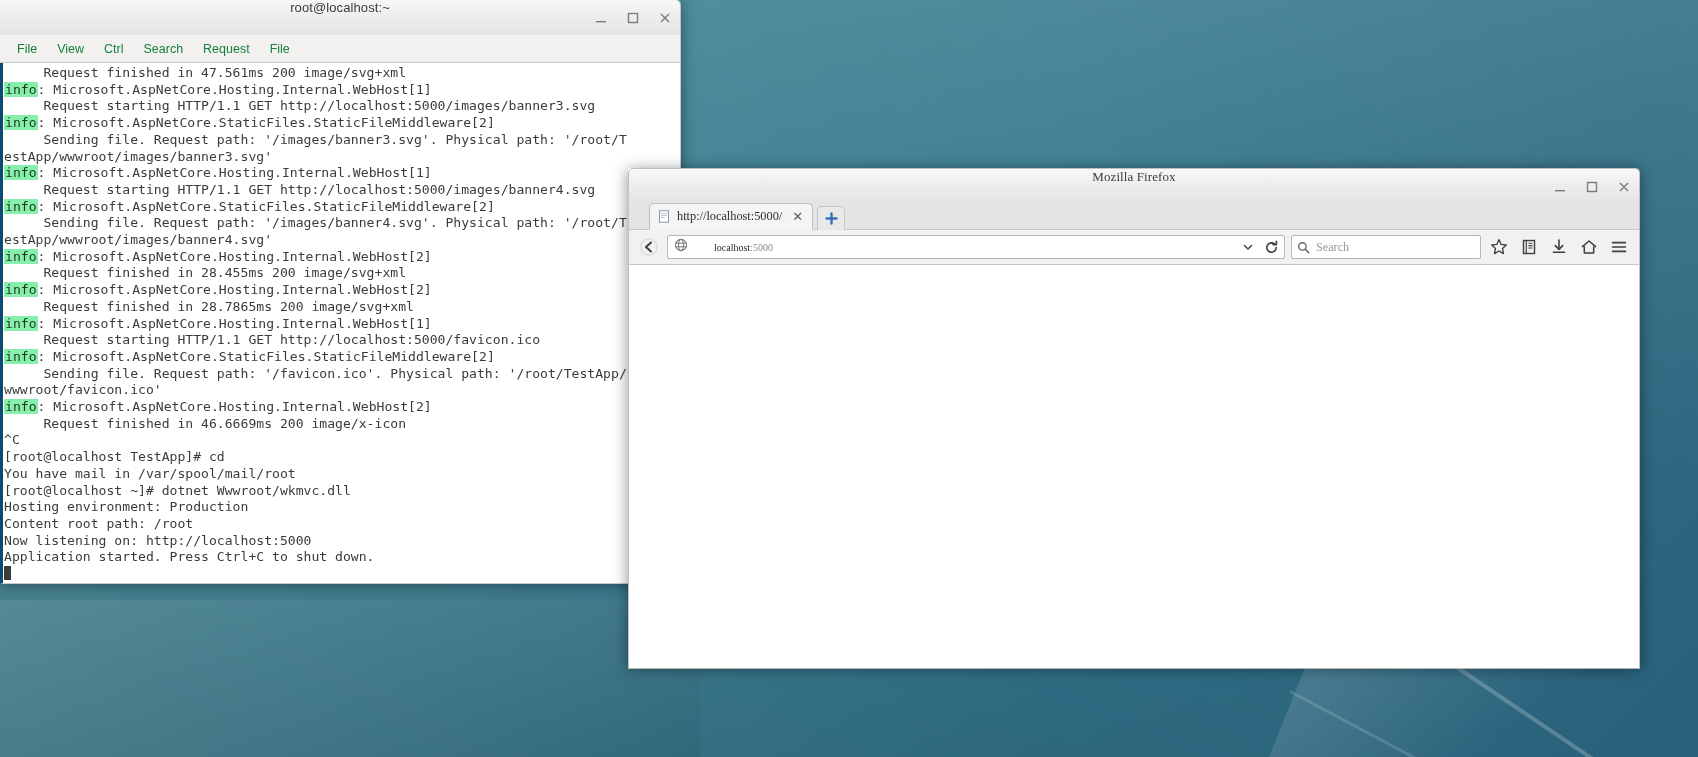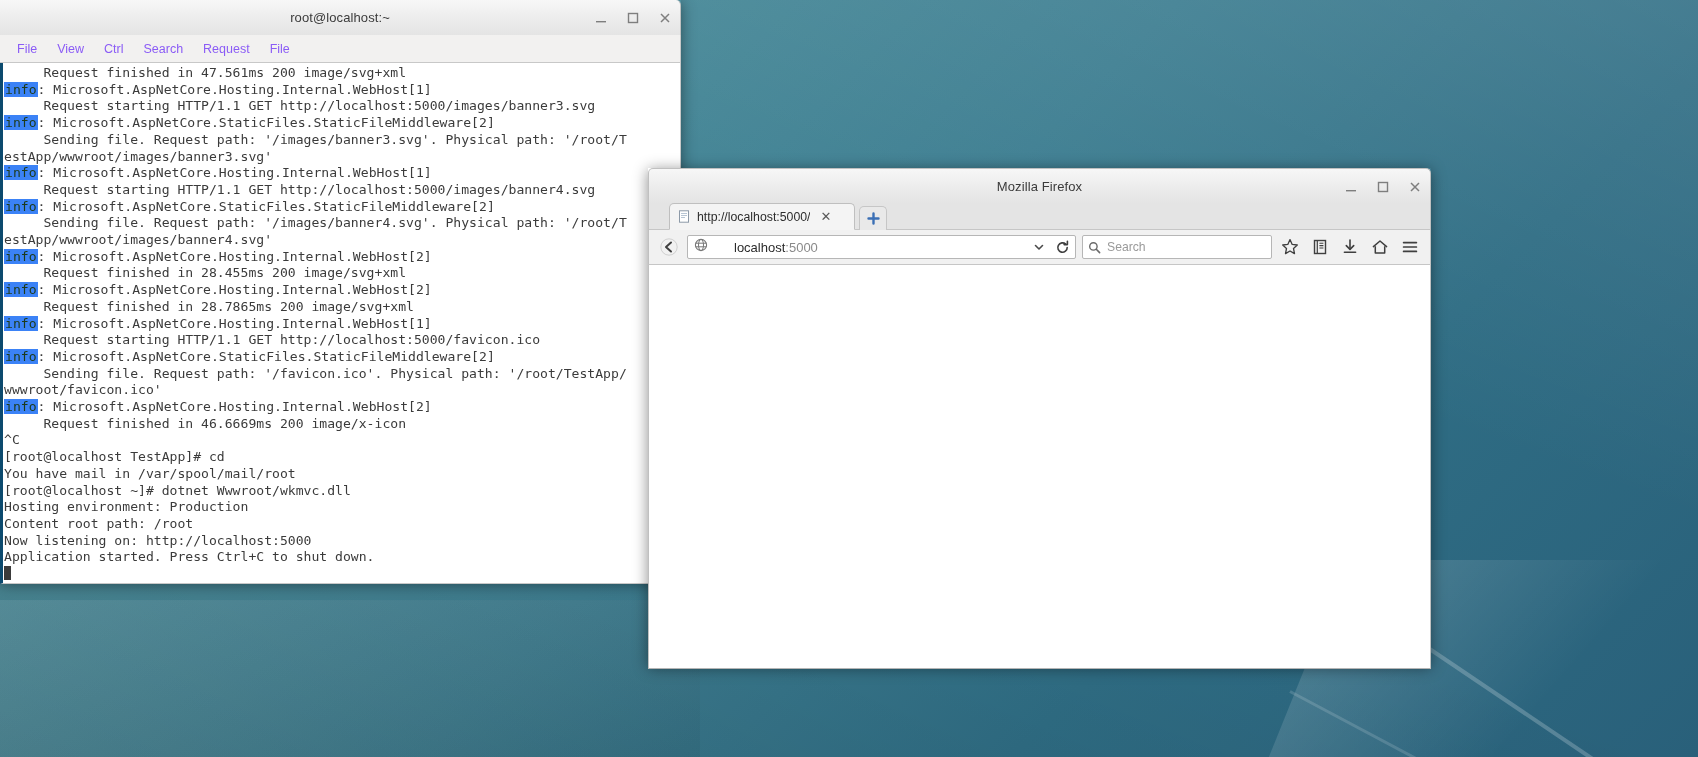--- a/index.html
+++ b/index.html
@@ -20,21 +20,21 @@
   .s3{left:1360px;top:600px;width:340px;height:4px;
       background:rgba(255,255,255,.22);transform:rotate(34deg);transform-origin:left center;}
   .s4{left:1290px;top:690px;width:420px;height:3px;
       background:rgba(255,255,255,.15);transform:rotate(28deg);transform-origin:left center;}
   .s5{left:0;top:600px;width:700px;height:160px;
       background:linear-gradient(160deg,rgba(255,255,255,.08),rgba(0,0,0,.05));}
 
   
   .window{position:absolute;box-shadow:0 2px 14px rgba(0,0,0,.45);}
   .titlebar{
-    height:35px;display:flex;align-items:center;
+    height:35px;display:flex;
     background:linear-gradient(#f7f7f7,#ebebeb 60%,#e4e4e4);
     border:1px solid #c0c0c0;border-bottom:none;
     border-top-left-radius:5px;border-top-right-radius:5px;
     position:relative;
   }
   .title-text{
     flex:1;text-align:center;font-size:13px;color:#3b3b3b;
     letter-spacing:.1px;
   }
   .winbtns{position:absolute;right:6px;top:0;height:35px;display:flex;align-items:center;gap:14px;}
@@ -42,59 +42,59 @@
   .wb svg{display:block;}
 
   
   #terminal-window{left:0;top:0;width:681px;height:582px;}
   #terminal-window .titlebar{border-top-left-radius:0;border-left:none;border-top:none;}
   .menubar{
     height:27px;background:#f2f1f0;border:1px solid #c8c8c8;border-top:none;border-left:none;
     display:flex;align-items:center;padding-left:8px;gap:2px;
   }
   .menu-item{
-    font-size:12.5px;color:#8b5cf6;padding:4px 9px;border-radius:3px;cursor:default;
+    font-size:12.5px;color:#15803d;padding:4px 9px;border-radius:3px;cursor:default;
   }
   .term-body{
     background:#ffffff;
     height:518px;
     border-left:3px solid #0c4a6e;border-right:1px solid #c8c8c8;border-bottom:1px solid #c8c8c8;
     padding:2px 0 0 0;
     overflow:hidden;
     font-family:"DejaVu Sans Mono","Liberation Mono",monospace;
     font-size:13.1px;line-height:16.7px;
     color:#3b3b3b;
     white-space:pre;
     position:relative;
   }
   .term-line{padding-left:1px;}
   .info-badge{
-    background:#3b82f6;color:#1d3a1a;padding:0 1px;
+    background:#86efac;color:#1d3a1a;padding:0 1px;
     font-family:"DejaVu Sans Mono","Liberation Mono",monospace;
   }
   .cursor-block{
     display:inline-block;width:7px;height:14px;background:#3b3b3b;vertical-align:-2px;
   }
 
   
-  #firefox-window{left:648px;top:168px;width:783px;height:498px;}
+  #firefox-window{left:628px;top:168px;width:1012px;height:498px;font-family:Liberation Serif, serif;}
   #firefox-window .titlebar{height:34px;}
   .ff-tabbar{
     height:27px;background:#e4e4e4;
     border-left:1px solid #c0c0c0;border-right:1px solid #c0c0c0;
     display:flex;align-items:flex-end;padding-left:20px;position:relative;
   }
   .ff-tabbar:before{
     content:"";position:absolute;left:0;right:0;bottom:0;height:1px;background:#c6c6c6;
   }
   .ff-tab{
     height:25px;display:flex;align-items:center;gap:6px;
     background:#f4f4f4;border:1px solid #bfbfbf;border-bottom:1px solid #f4f4f4;
     border-top-left-radius:5px;border-top-right-radius:5px;
-    padding:0 21px 0 8px;position:relative;z-index:2;
+    padding:0 7px 0 8px;position:relative;z-index:2;
     font-size:12.3px;color:#2d2d2d;max-width:250px;
   }
   .tab-favicon{
     width:13px;height:13px;flex:none;display:block;
   }
   .tab-label{white-space:nowrap;overflow:hidden;text-overflow:ellipsis;}
   .tab-close{
     font-size:13px;color:#5a5a5a;cursor:pointer;line-height:1;margin-left:2px;padding:0 2px;
   }
   .newtab{
@@ -107,21 +107,21 @@
     height:34px;background:#f1f1f1;
     border-left:1px solid #c0c0c0;border-right:1px solid #c0c0c0;border-bottom:1px solid #c6c6c6;
     display:flex;align-items:center;gap:6px;padding:0 8px;
   }
   .nav-btn{width:24px;height:24px;display:flex;align-items:center;justify-content:center;cursor:pointer;}
   .urlbar{
     flex:1;height:22px;background:#fff;border:1px solid #b6b6b6;border-radius:2px;
     display:flex;align-items:center;gap:6px;padding:0 4px 0 6px;min-width:0;
   }
   .url-text{
-    flex:1;font-size:13px;color:#8a8a8a;white-space:nowrap;overflow:hidden;padding-left:20px;
+    flex:1;font-size:10px;color:#8a8a8a;white-space:nowrap;overflow:hidden;padding-left:20px;
   }
   .url-text b{color:#2b2b2b;font-weight:normal;}
   .url-icon{width:14px;height:14px;flex:none;}
   .searchbar{
     width:178px;height:22px;background:#fff;border:1px solid #b6b6b6;border-radius:2px;
     display:flex;align-items:center;gap:6px;padding:0 5px;
   }
   .search-ph{font-size:12.2px;color:#9a9a9a;}
   .ff-content{
     background:#ffffff;height:calc(100% - 34px - 27px - 34px);

